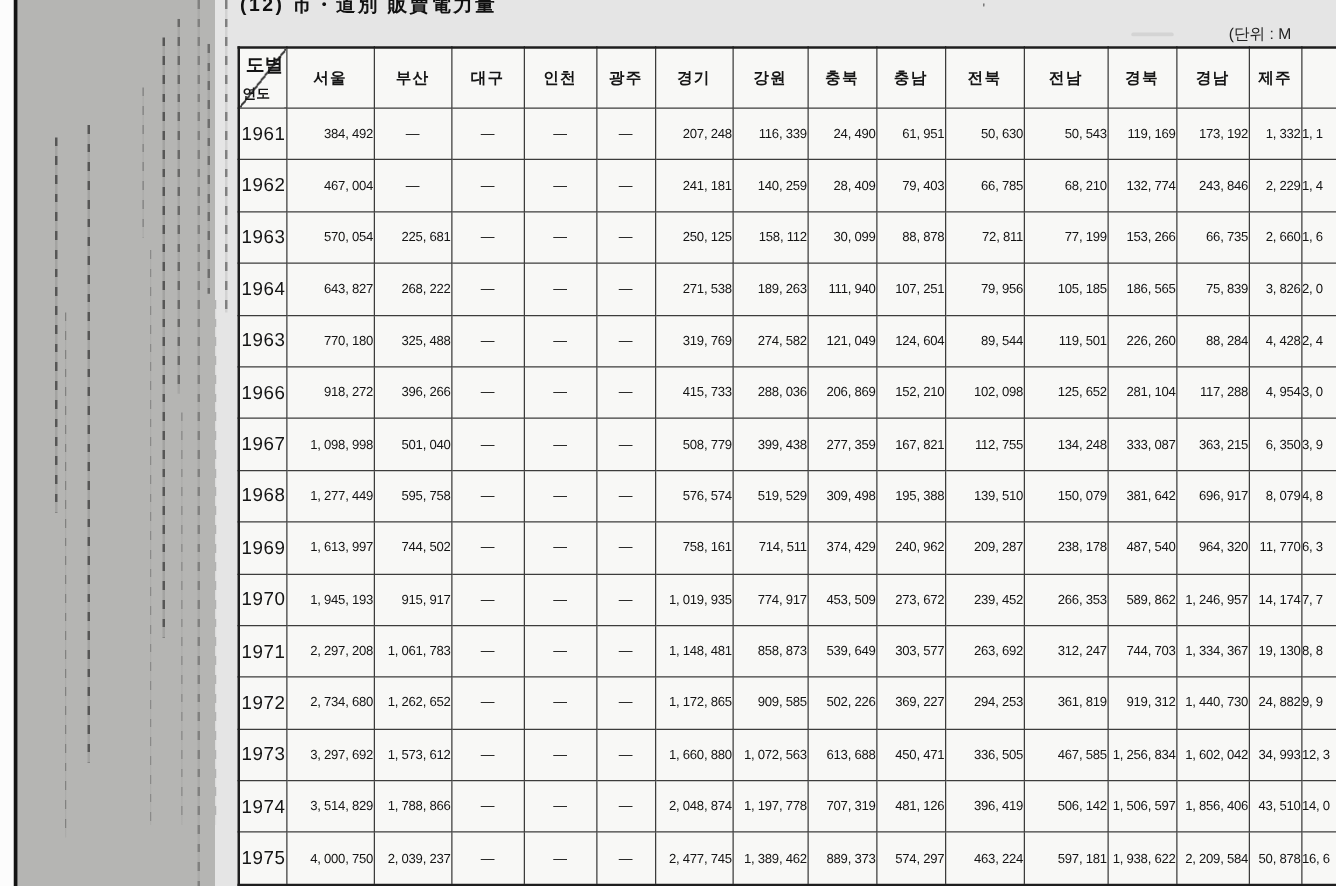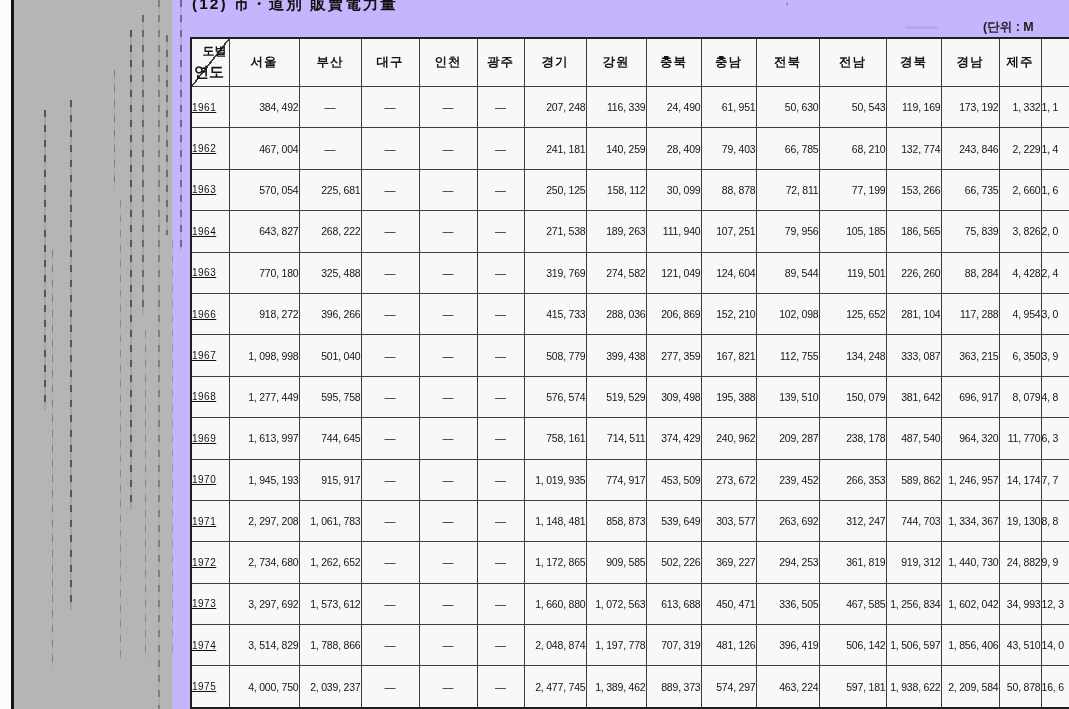--- a/index.html
+++ b/index.html
@@ -1,20 +1,20 @@
 <!DOCTYPE html>
 <html><head>
 <meta charset="utf-8">
 <style>
   html,body{margin:0;padding:0;background:#ffffff;}
   .page{
     position:relative;
     width:1069px;height:709px;
     overflow:hidden;
-    background:#c4b5fd;
+    background:#e5e5e5;
     font-family:"Liberation Sans","DejaVu Sans",sans-serif;
     color:#1a1a1a;
   }
   
   .edge-strip{position:absolute;left:0;top:0;width:11px;height:709px;background:#fcfcfc;}
   .edge-line{position:absolute;left:11px;top:0;width:3px;height:709px;background:#141414;}
   .gutter{position:absolute;left:14px;top:0;width:158px;height:709px;background:#b5b5b3;}
   .gutter i{position:absolute;display:block;background:repeating-linear-gradient(to bottom,rgba(35,35,35,.65) 0 7px,rgba(35,35,35,.12) 7px 15px);}
   .gutter i:nth-child(1){left:30px;top:110px;width:2px;height:300px;}
   .gutter i:nth-child(2){left:38px;top:250px;width:1px;height:420px;opacity:.55;}
@@ -29,21 +29,21 @@
   .gutter i:nth-child(11){left:158px;top:240px;width:1px;height:420px;opacity:.4;}
   .gutter i:nth-child(12){left:166px;top:0;width:2px;height:250px;opacity:.8;}
   
   .doc-title{
     position:absolute;left:192px;top:-6px;
     font-size:15.5px;font-weight:700;letter-spacing:2px;color:#111;
     white-space:nowrap;
   }
   .unit-label{
     position:absolute;left:983px;top:19px;
-    font-size:12.5px;font-weight:700;color:#222;white-space:nowrap;
+    font-size:12.5px;font-weight:400;color:#222;white-space:nowrap;
   }
   .artifact{position:absolute;left:786px;top:1px;font-size:11px;color:#555;}
   .smudge{position:absolute;left:905px;top:26px;width:34px;height:3px;background:rgba(0,0,0,0.07);border-radius:2px;}
   
   table.stat{
     position:absolute;left:190px;top:37px;
     width:980px;table-layout:fixed;border-collapse:collapse;
     background:#f8f8f6;
   }
   table.stat col.c0{width:38px;} table.stat col.c1{width:70px;}
@@ -57,29 +57,29 @@
   table.stat th,table.stat td{
     border:1px solid #3c3c3c;
     padding:0;overflow:hidden;white-space:nowrap;
   }
   table.stat{border:2px solid #1e1e1e;}
   table.stat th{
     height:47px;font-size:12.5px;font-weight:600;color:#151515;
     text-align:center;vertical-align:middle;letter-spacing:1px;
   }
   table.stat td{height:40.4px;vertical-align:middle;color:#141414;}
-  td.year{text-align:left;font-size:10px;letter-spacing:.5px;text-decoration:underline;}
+  td.year{text-align:right;font-size:15px;letter-spacing:.5px;}
   td.num{text-align:right;padding-right:4px;font-size:10.5px;letter-spacing:-.2px;}
   td.dash{text-align:center;font-size:11px;color:#222;}
   td.partial{text-align:left;padding-left:4px;font-size:10.5px;letter-spacing:-.2px;}
   th.corner{position:relative;
     background:linear-gradient(to bottom right,transparent calc(50% - .8px),#3c3c3c calc(50% - .8px),#3c3c3c calc(50% + .8px),transparent calc(50% + .8px));
   }
-  th.corner .c-top{position:absolute;right:2px;top:4px;font-size:12px;font-weight:600;letter-spacing:0;margin-left:24px;}
-  th.corner .c-bottom{position:absolute;left:2px;bottom:4px;font-size:15px;font-weight:600;letter-spacing:0;}
+  th.corner .c-top{position:absolute;right:2px;top:4px;font-size:15px;font-weight:600;letter-spacing:0;margin-left:24px;}
+  th.corner .c-bottom{position:absolute;left:2px;bottom:4px;font-size:11px;font-weight:600;letter-spacing:0;}
 </style>
 </head>
 <body>
 
 <div class="page">
 
   <div class="gutter">
     <i></i>
       <i></i>
       <i></i>
@@ -284,21 +284,21 @@
           <td class="num">139, 510</td>
           <td class="num">150, 079</td>
           <td class="num">381, 642</td>
           <td class="num">696, 917</td>
           <td class="num">8, 079</td>
           <td class="partial">4, 8</td>
         </tr>
         <tr>
           <td class="year">1969</td>
           <td class="num">1, 613, 997</td>
-          <td class="num">744, 645</td>
+          <td class="num">744, 502</td>
           <td class="dash">—</td>
           <td class="dash">—</td>
           <td class="dash">—</td>
           <td class="num">758, 161</td>
           <td class="num">714, 511</td>
           <td class="num">374, 429</td>
           <td class="num">240, 962</td>
           <td class="num">209, 287</td>
           <td class="num">238, 178</td>
           <td class="num">487, 540</td>

